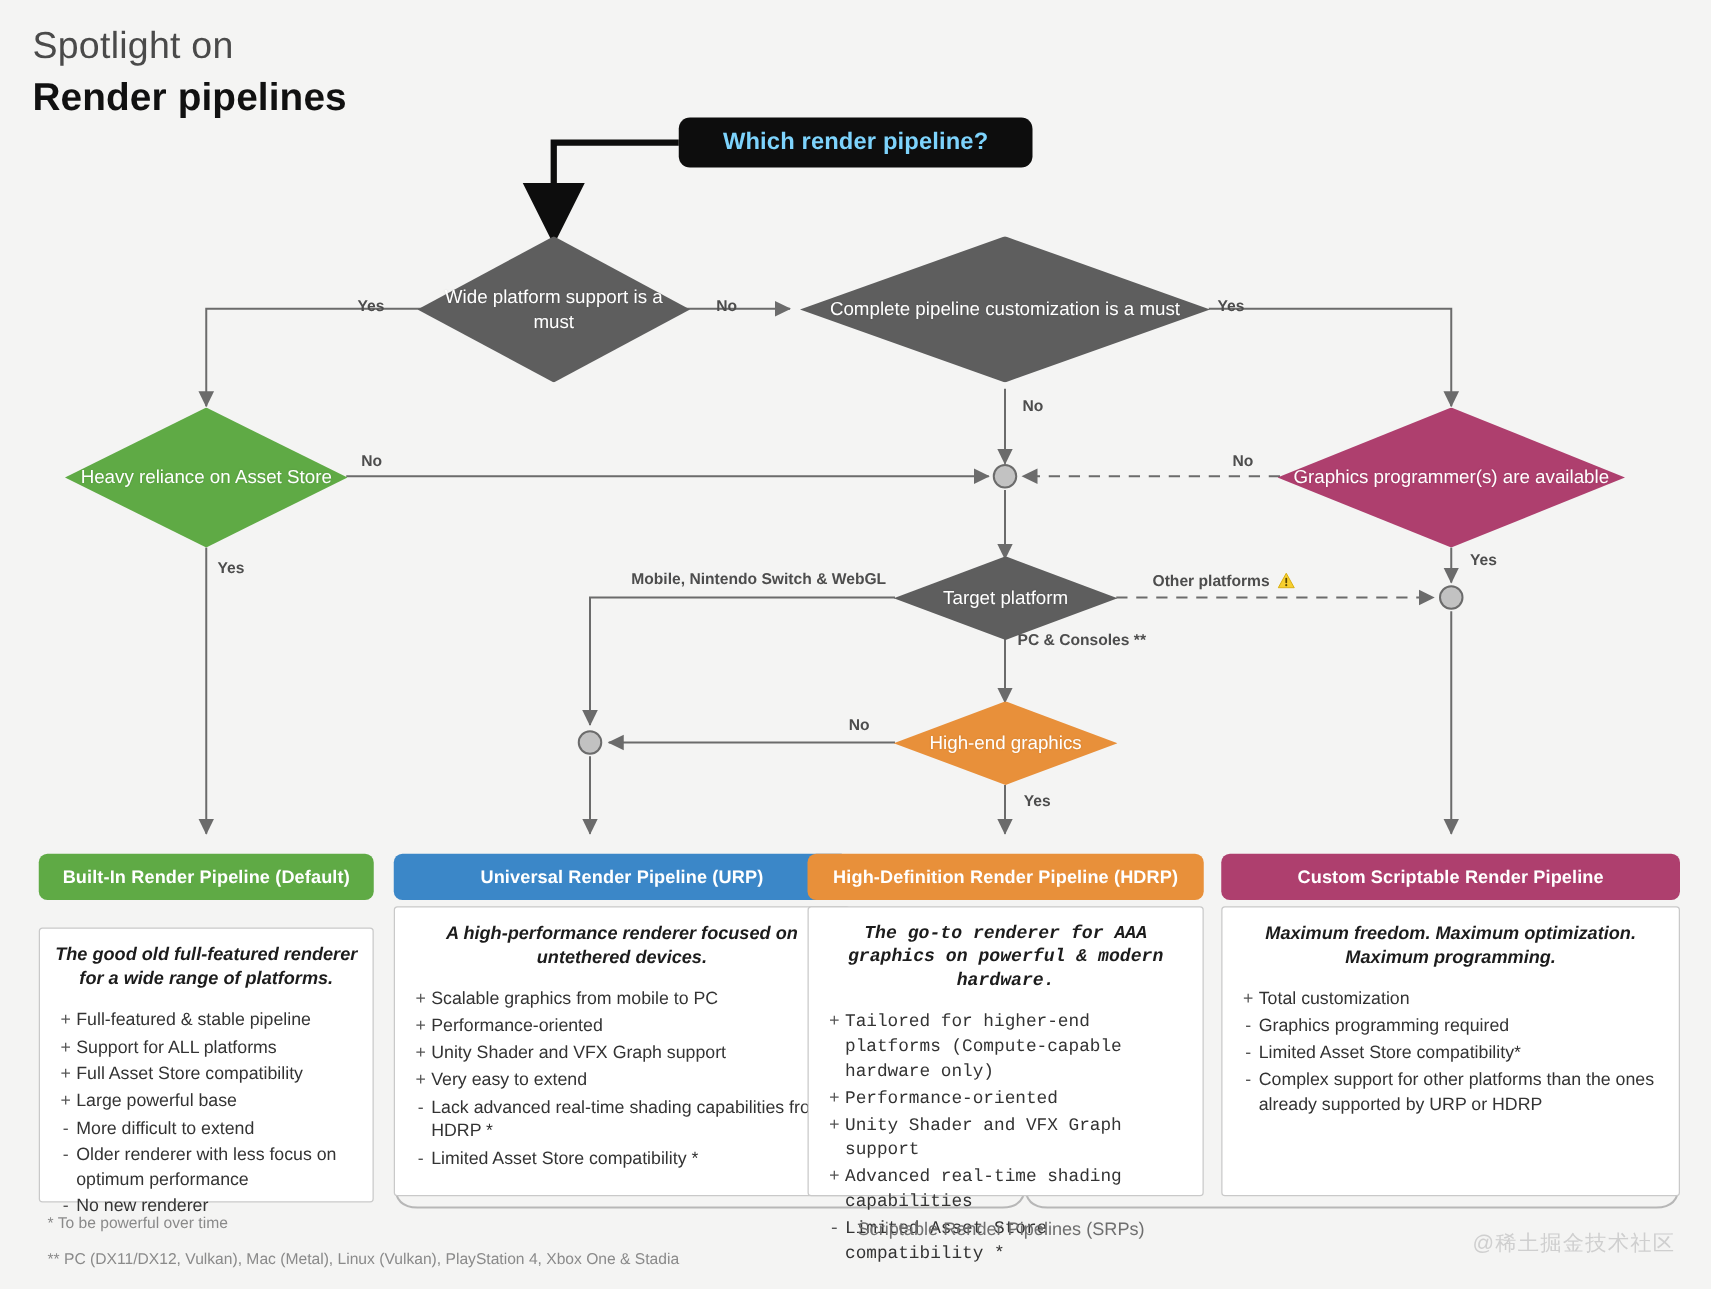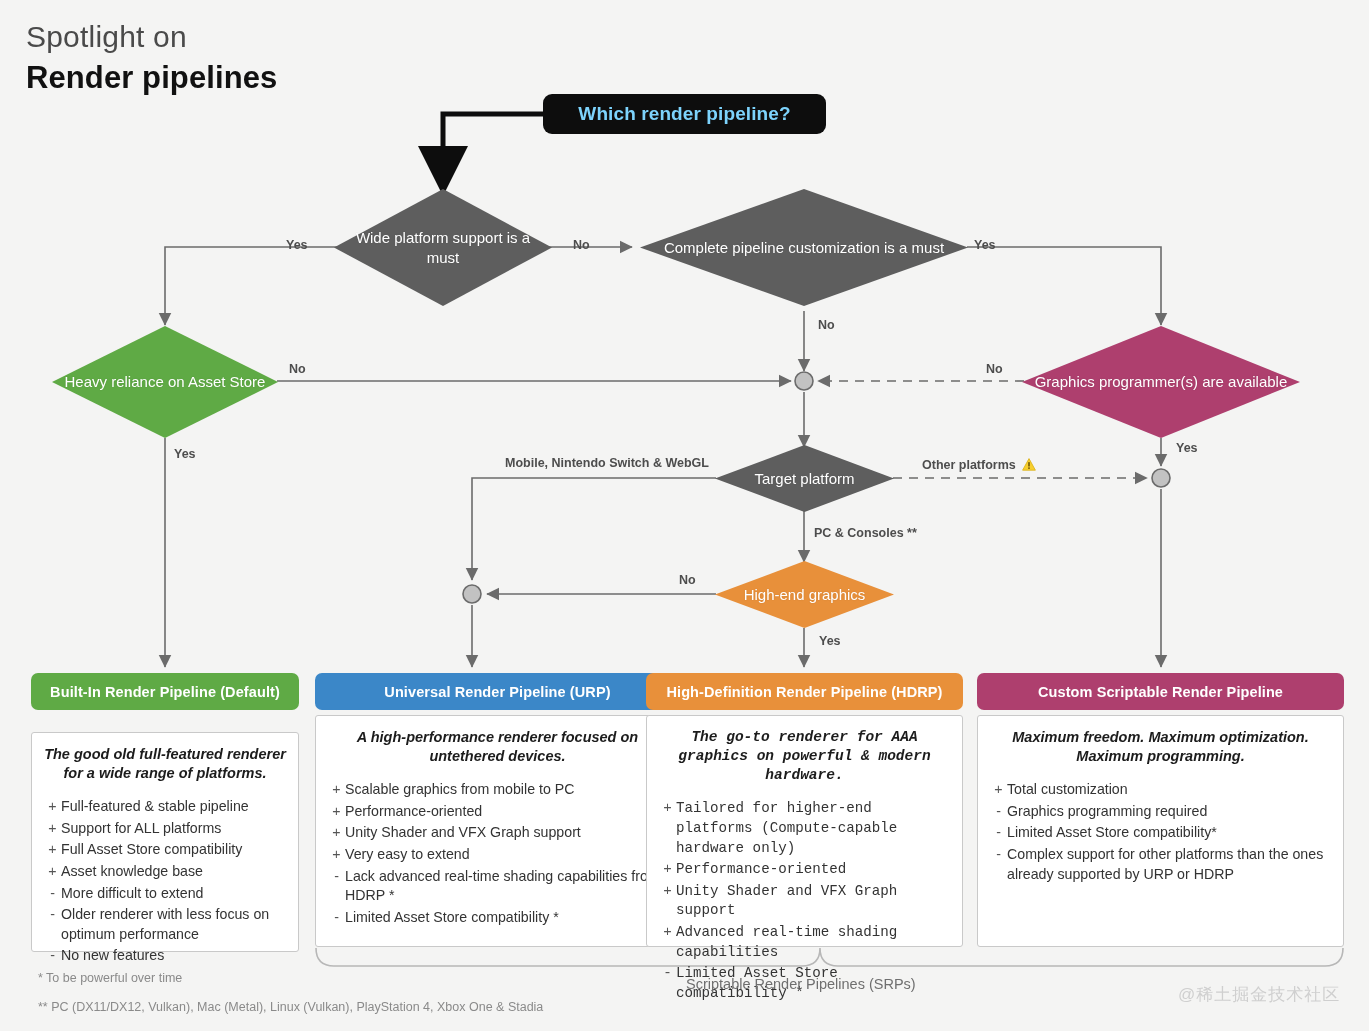--- a/index.html
+++ b/index.html
@@ -45,21 +45,21 @@
   
   .elabel{
     position:absolute;font-size:12.5px;font-weight:bold;color:#4d4d4d;
     white-space:nowrap;
   }
 
   
   .card{position:absolute;}
   .card-head{
     height:37px;border-radius:7px;display:flex;align-items:center;justify-content:center;
-    color:#fff;font-size:14.5px;font-weight:bold;letter-spacing:.1px;text-align:center;
+    color:#fff;font-size:14.5px;font-weight:bold;letter-spacing:.1px;text-align:center;margin-top:10px;
   }
   .card-body{
     margin-top:5px;background:#fff;border:1px solid #c9c9c9;border-radius:3px;
     padding:12px 12px 14px 12px;box-sizing:border-box;
   }
   .card-tag{
     font-size:14.5px;font-style:italic;font-weight:bold;color:#1c1c1c;
     text-align:center;line-height:1.32;margin-bottom:14px;
   }
   .bullets{list-style:none;margin:0;padding:0;}
@@ -174,21 +174,21 @@
 
   <div class="elabel" style="left:286px;top:238px;">Yes</div>
   <div class="elabel" style="left:573px;top:238px;">No</div>
   <div class="elabel" style="left:974px;top:238px;">Yes</div>
   <div class="elabel" style="left:818px;top:318px;">No</div>
   <div class="elabel" style="left:289px;top:362px;">No</div>
   <div class="elabel" style="left:174px;top:447px;">Yes</div>
   <div class="elabel" style="left:986px;top:362px;">No</div>
   <div class="elabel" style="left:1176px;top:441px;">Yes</div>
   <div class="elabel" style="left:505px;top:456px;">Mobile, Nintendo Switch &amp; WebGL</div>
-  <div class="elabel" style="left:814px;top:526px;">PC &amp; Consoles **</div>
+  <div class="elabel" style="left:814px;top:505px;">PC &amp; Consoles **</div>
   <div class="elabel" style="left:679px;top:573px;">No</div>
   <div class="elabel" style="left:819px;top:634px;">Yes</div>
 
   <div class="elabel" style="left:903px;top:458px;margin-left:19px;">
     <span>Other platforms</span>
     <span class="warn-ico">
       <svg width="14" height="13" viewBox="0 0 14 13" aria-hidden="true">
         <path d="M7 0.6 L13.4 12.2 L0.6 12.2 Z" fill="#f7cf2e" stroke="#d9ae10" stroke-width="0.8" stroke-linejoin="round"></path>
         <rect x="6.3" y="4.1" width="1.4" height="4.5" rx="0.6" fill="#5a4500"></rect>
         <circle cx="7" cy="10.1" r="0.85" fill="#5a4500"></circle>
@@ -210,33 +210,33 @@
         <li>
             <span class="sign">+</span>
             <span class="btxt">Support for ALL platforms</span>
           </li>
         <li>
             <span class="sign">+</span>
             <span class="btxt">Full Asset Store compatibility</span>
           </li>
         <li>
             <span class="sign">+</span>
-            <span class="btxt">Asset knowledge base</span>
+            <span class="btxt">Large powerful base</span>
           </li>
         <li>
             <span class="sign">-</span>
             <span class="btxt">More difficult to extend</span>
           </li>
         <li>
             <span class="sign">-</span>
             <span class="btxt">Older renderer with less focus on optimum performance</span>
           </li>
         <li>
             <span class="sign">-</span>
-            <span class="btxt">No new features</span>
+            <span class="btxt">No new renderer</span>
           </li>
       </ul>
     </div>
   </div>
 
   <div class="card" style="left:315px;top:673px;width:365px;border-radius:18px;">
     <div class="card-head" style="background:#3b87c8;">
       <span>Universal Render Pipeline (URP)</span>
     </div>
     <div class="card-body" style="height:232px;">

